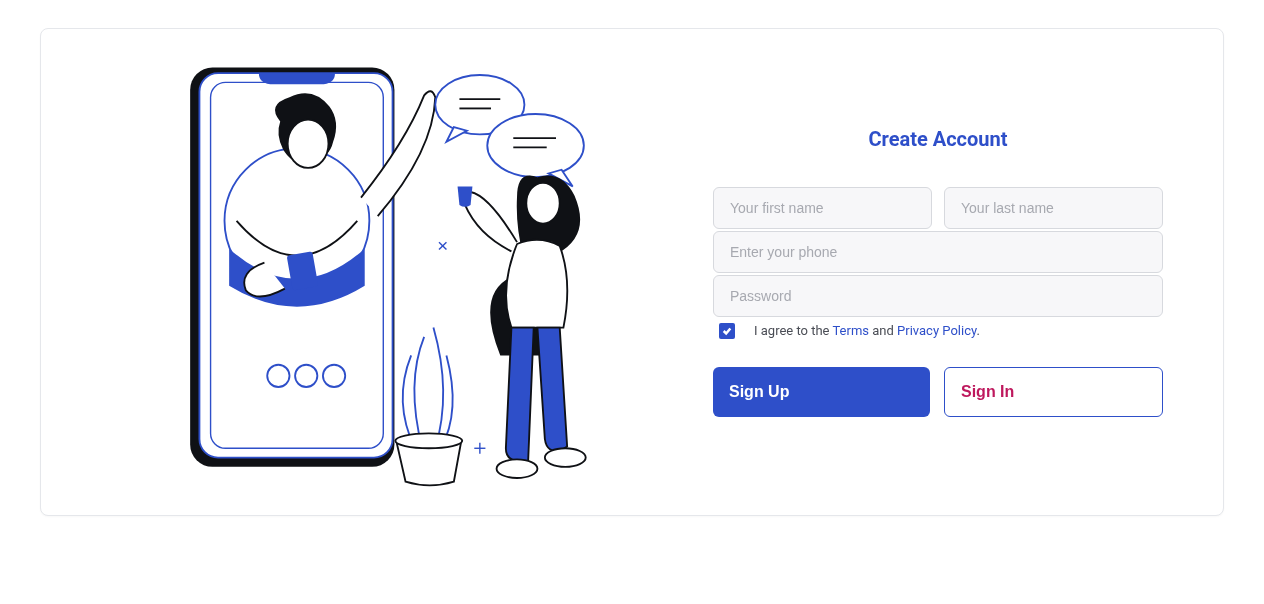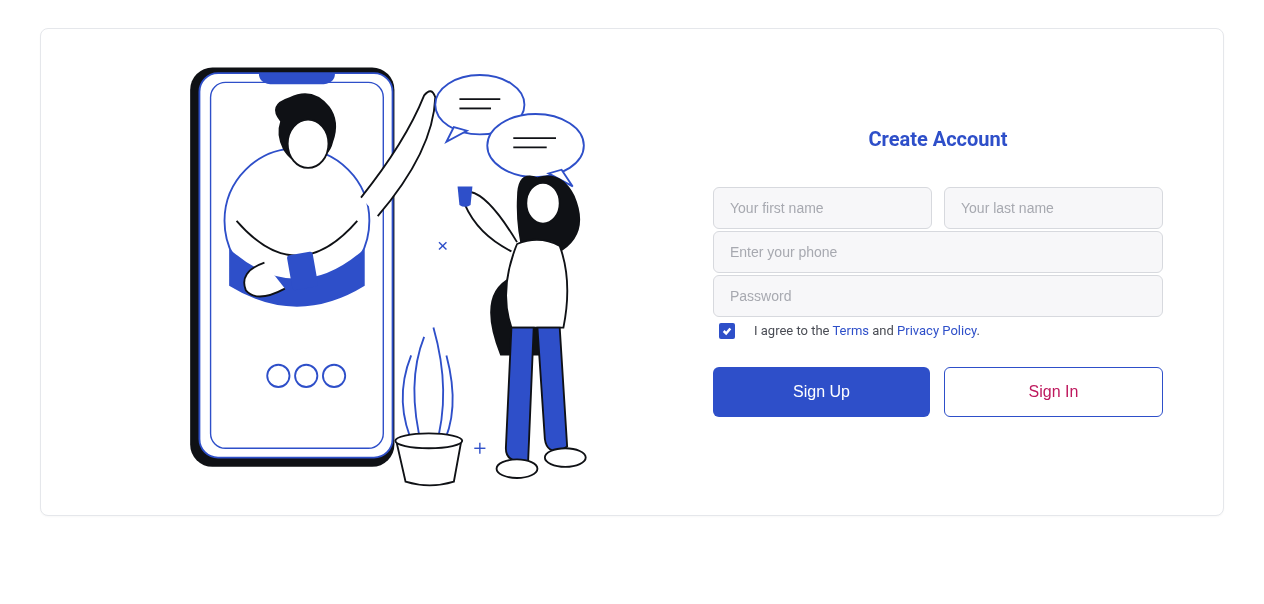--- a/index.html
+++ b/index.html
@@ -97,24 +97,24 @@
       text-decoration: none;
     }
     .button-row {
       display: flex;
       gap: 14px;
     }
     .btn {
       flex: 1;
       padding: 15px 16px;
       font-size: 16px;
-      font-weight: 400;
+      font-weight: 700;
       border-radius: 6px;
       cursor: pointer;
-      text-align: center;
+      text-align: left;
       border: none;
     }
     .btn-primary {
       background: #2e4fc9;
       color: #ffffff;
     }
     .btn-outline {
       background: #ffffff;
       color: #be185d;
       border: 1.5px solid #2e4fc9;

